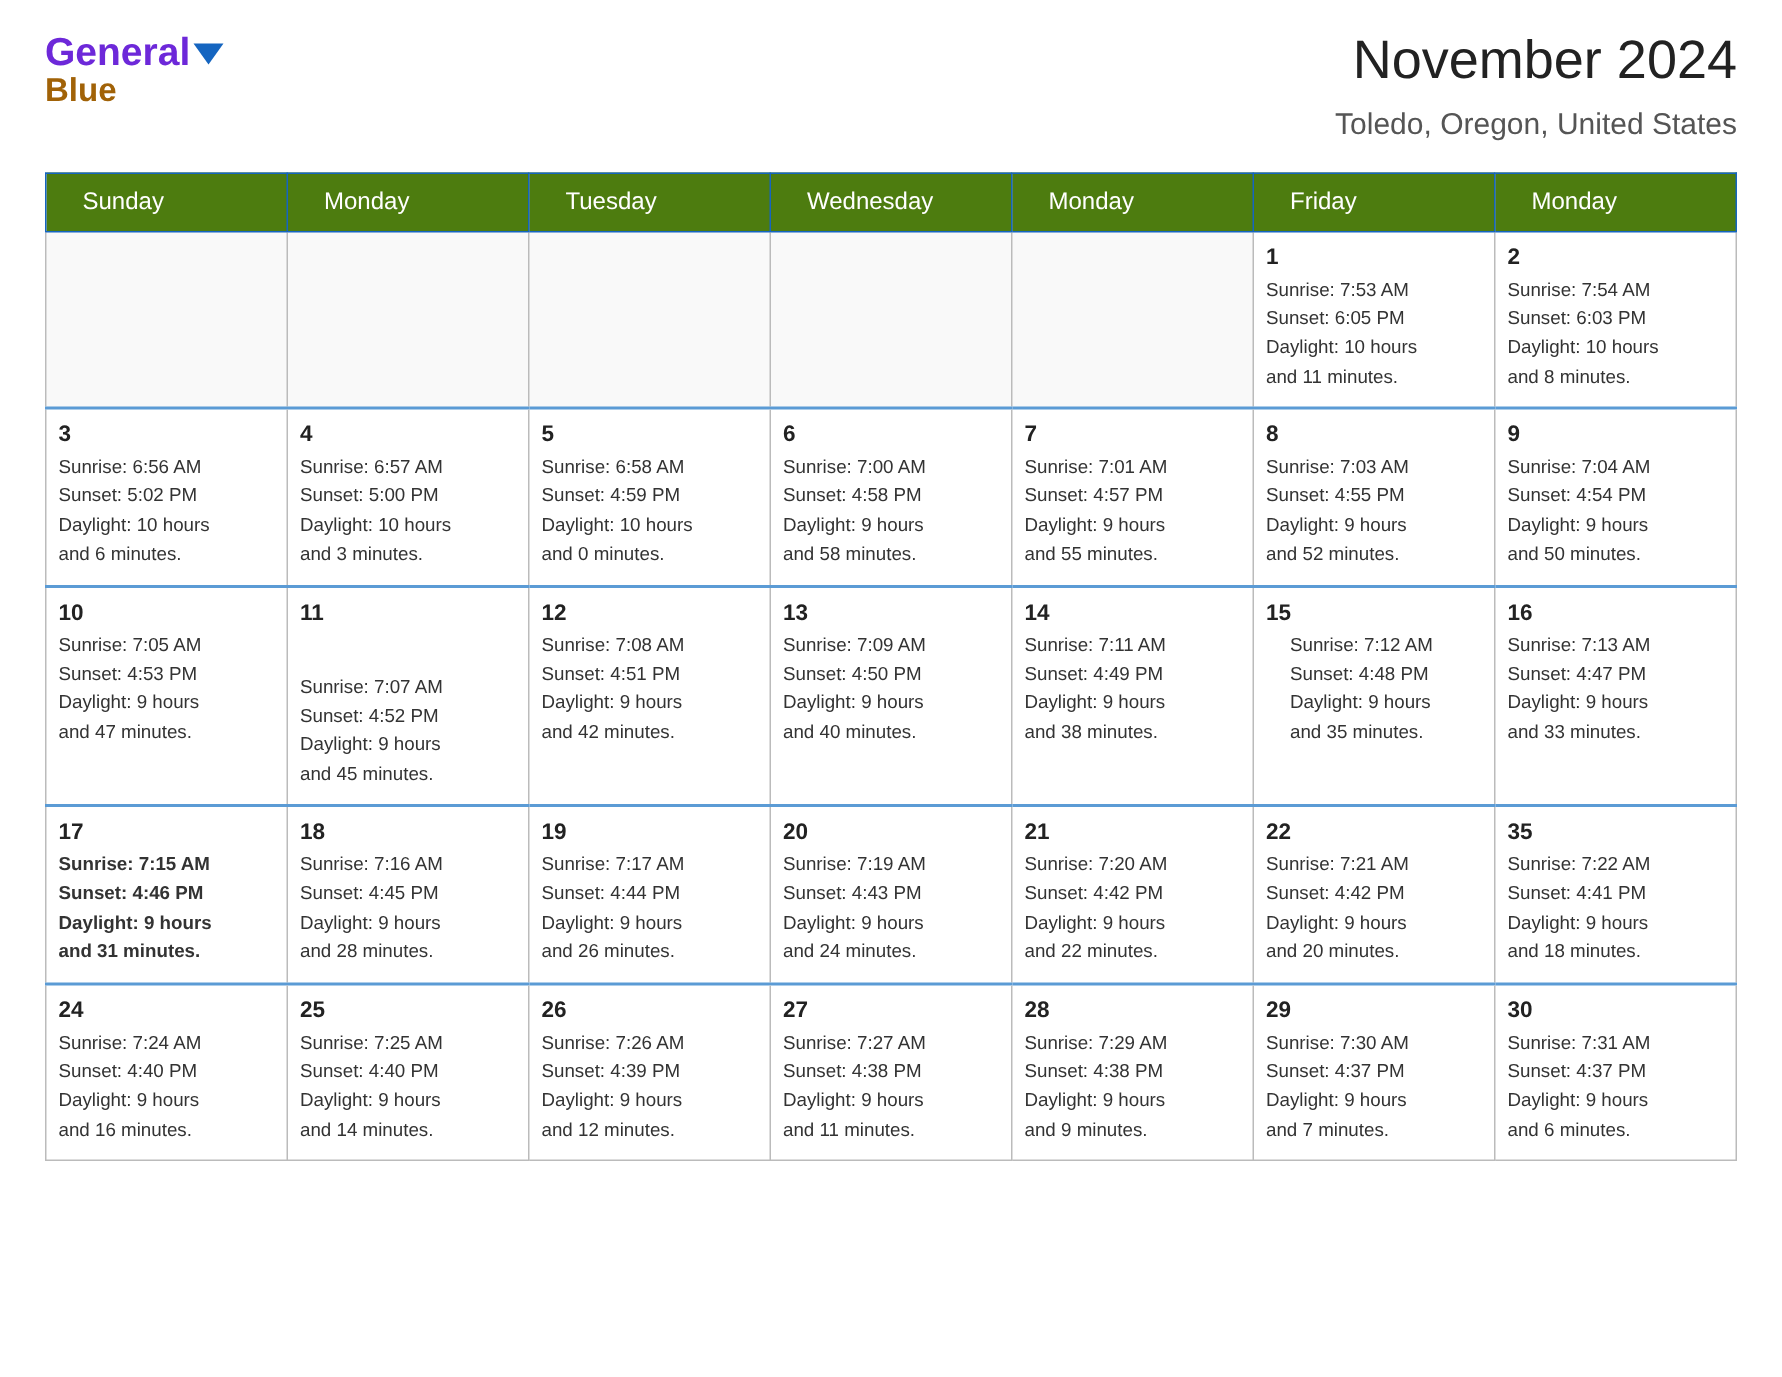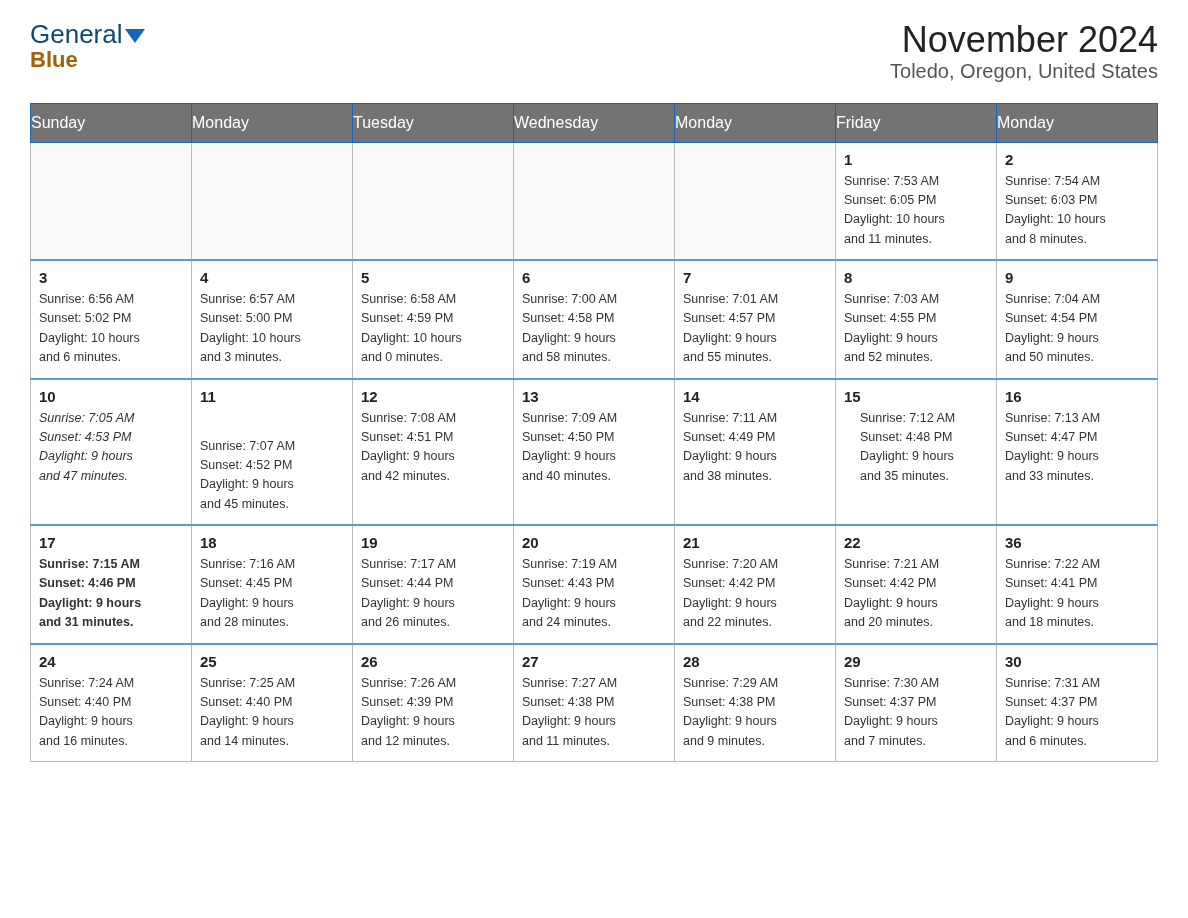--- a/index.html
+++ b/index.html
@@ -17,22 +17,22 @@
       align-items: flex-start;
       margin-bottom: 20px;
     }
     .logo {
       display: flex;
       flex-direction: column;
       align-items: flex-start;
     }
     .logo-general {
       font-size: 26px;
-      font-weight: normal;
-      color: #0c4a6e;
+      font-weight: bold;
+      color: #6d28d9;
       line-height: 1.1;
     }
     .logo-triangle {
       display: inline-block;
       width: 0;
       height: 0;
       border-left: 10px solid transparent;
       border-right: 10px solid transparent;
       border-top: 14px solid #1565c0;
       margin-left: 2px;
@@ -49,33 +49,33 @@
     }
     .month-title {
       font-size: 36px;
       font-weight: normal;
       color: #222;
       line-height: 1.1;
     }
     .location-title {
       font-size: 20px;
       color: #555;
-      margin-top: 0;
+      margin-top: 12px;
     }
     .calendar {
       width: 100%;
       border-collapse: collapse;
       border: 1px solid #aaa;
     }
     .calendar th {
-      background: #737373;
+      background: #4d7c0f;
       color: #fff;
       font-size: 16px;
       font-weight: normal;
-      padding: 10px 0;
+      padding: 10px 24px;
       text-align: left;
       border: 1px solid #1565c0;
     }
     .calendar td {
       vertical-align: top;
       border: 1px solid #bbb;
       padding: 8px 8px 10px 8px;
       width: calc(100% / 7);
       min-height: 100px;
     }
@@ -195,21 +195,21 @@
           <span class="day-number">9</span>
           <div class="day-info" style="white-space: pre-line;">Sunrise: 7:04 AM
 Sunset: 4:54 PM
 Daylight: 9 hours
 and 50 minutes.</div>
         </td>
       </tr>
       <tr class="row-border">
         <td>
           <span class="day-number">10</span>
-          <div class="day-info" style="white-space: pre-line; font-style: italic;">Sunrise: 7:05 AM
+          <div class="day-info" style="white-space: pre-line;">Sunrise: 7:05 AM
 Sunset: 4:53 PM
 Daylight: 9 hours
 and 47 minutes.</div>
         </td>
         <td>
           <span class="day-number">11</span>
           <div class="day-info" style="white-space: pre-line; margin-top: 32px;">Sunrise: 7:07 AM
 Sunset: 4:52 PM
 Daylight: 9 hours
 and 45 minutes.</div>
@@ -287,21 +287,21 @@
 and 22 minutes.</div>
         </td>
         <td>
           <span class="day-number">22</span>
           <div class="day-info" style="white-space: pre-line;">Sunrise: 7:21 AM
 Sunset: 4:42 PM
 Daylight: 9 hours
 and 20 minutes.</div>
         </td>
         <td>
-          <span class="day-number">36</span>
+          <span class="day-number">35</span>
           <div class="day-info" style="white-space: pre-line;">Sunrise: 7:22 AM
 Sunset: 4:41 PM
 Daylight: 9 hours
 and 18 minutes.</div>
         </td>
       </tr>
       <tr class="row-border">
         <td>
           <span class="day-number">24</span>
           <div class="day-info" style="white-space: pre-line;">Sunrise: 7:24 AM

